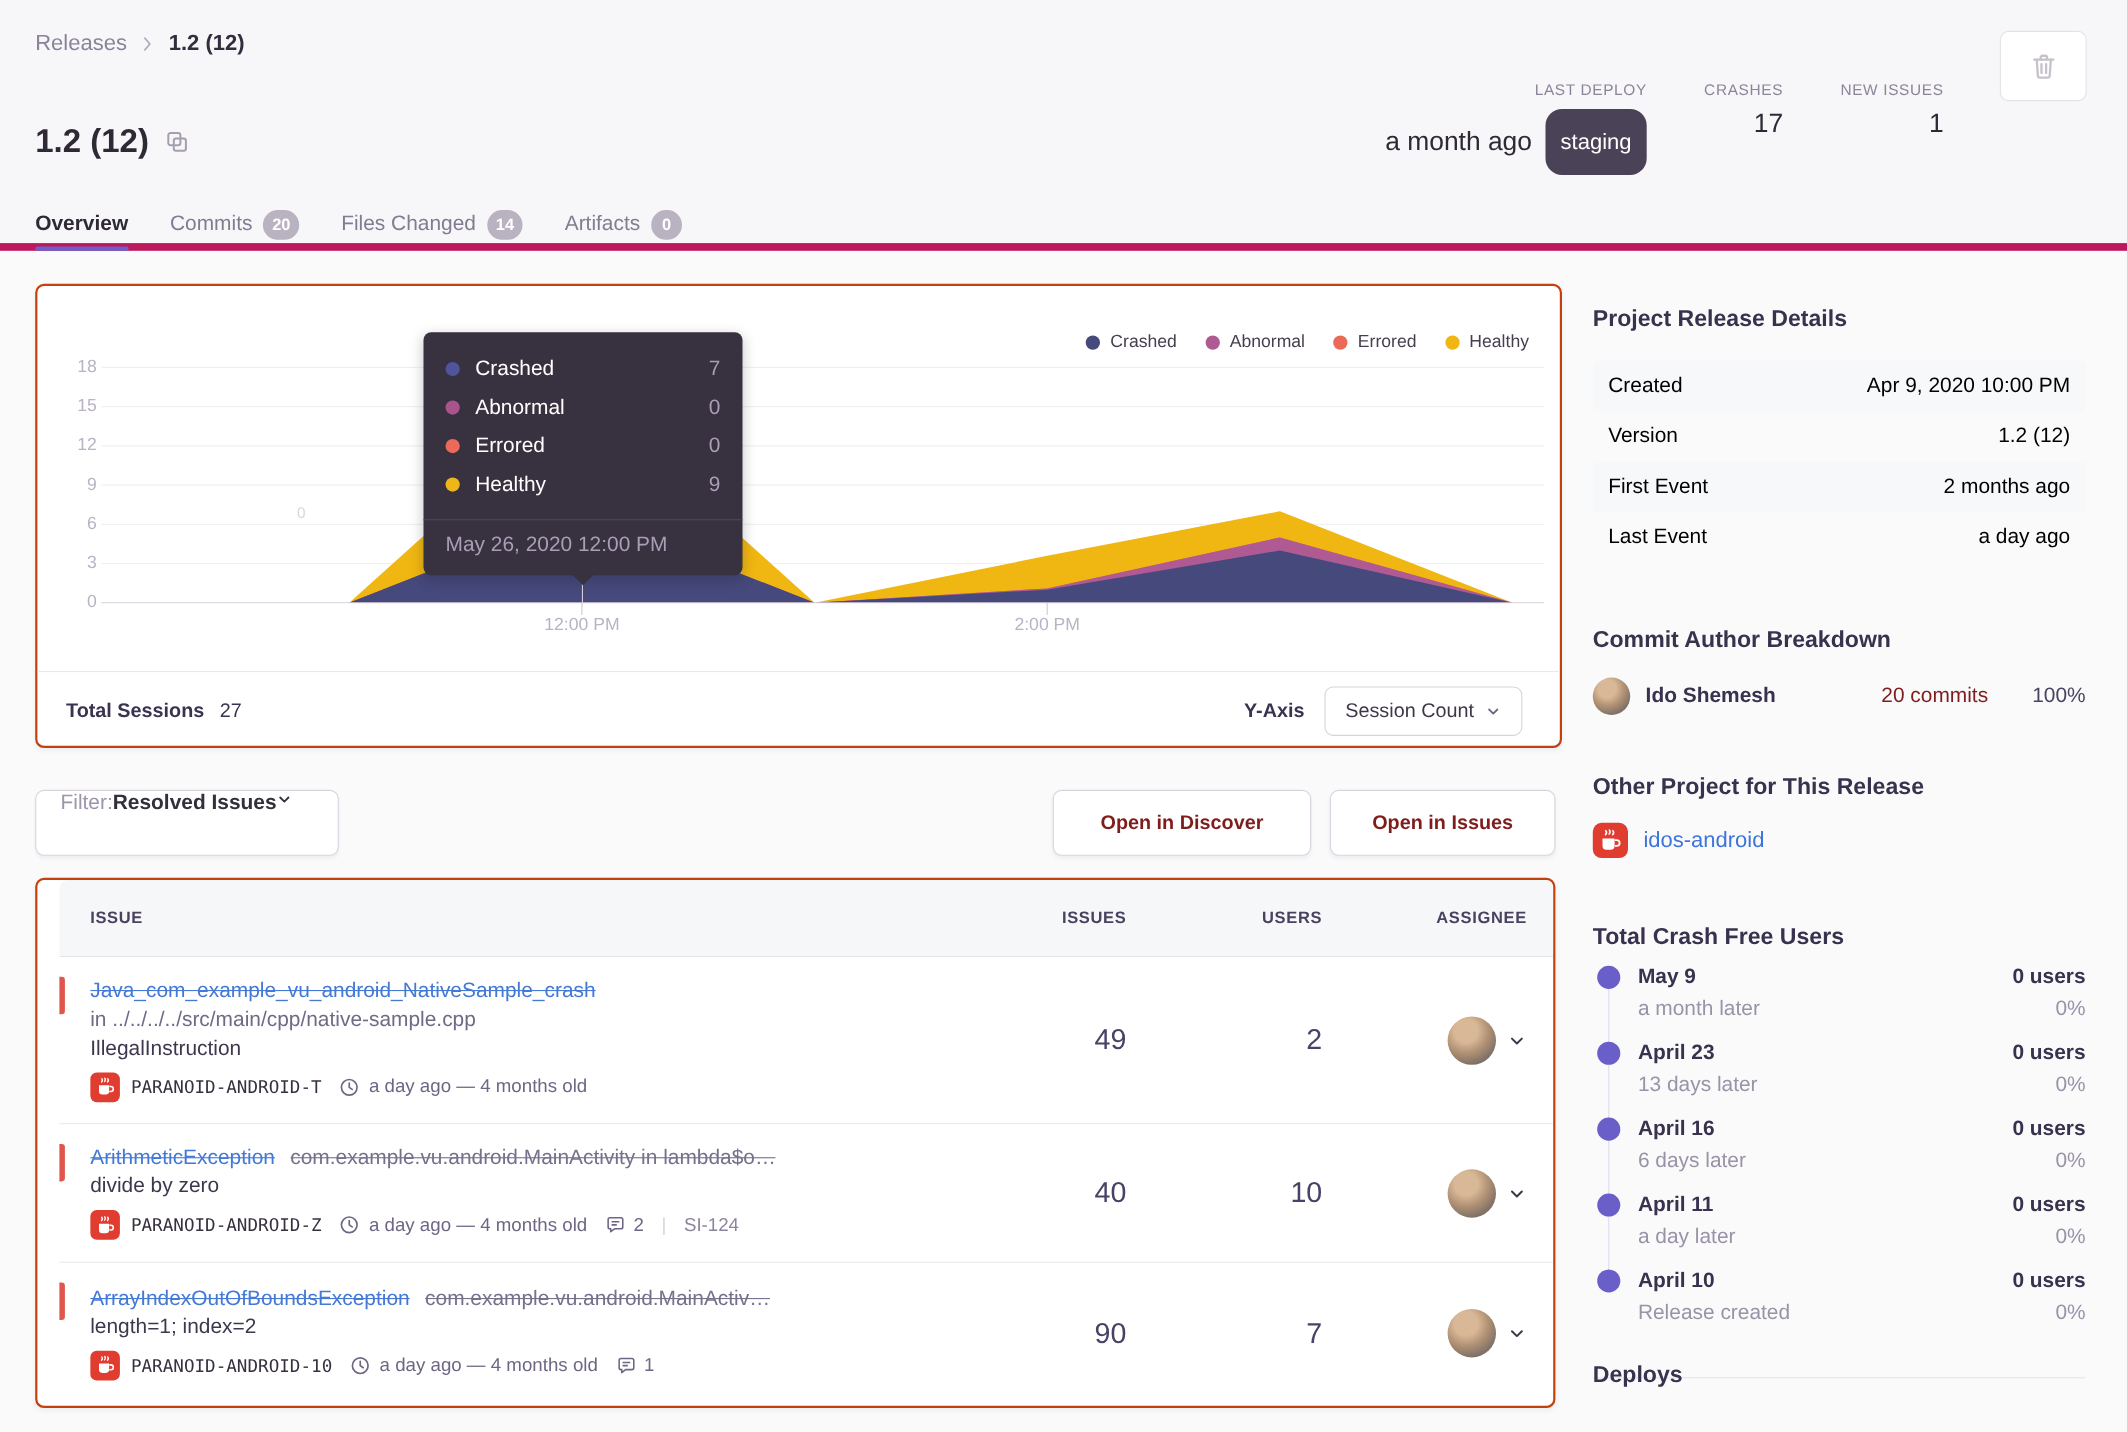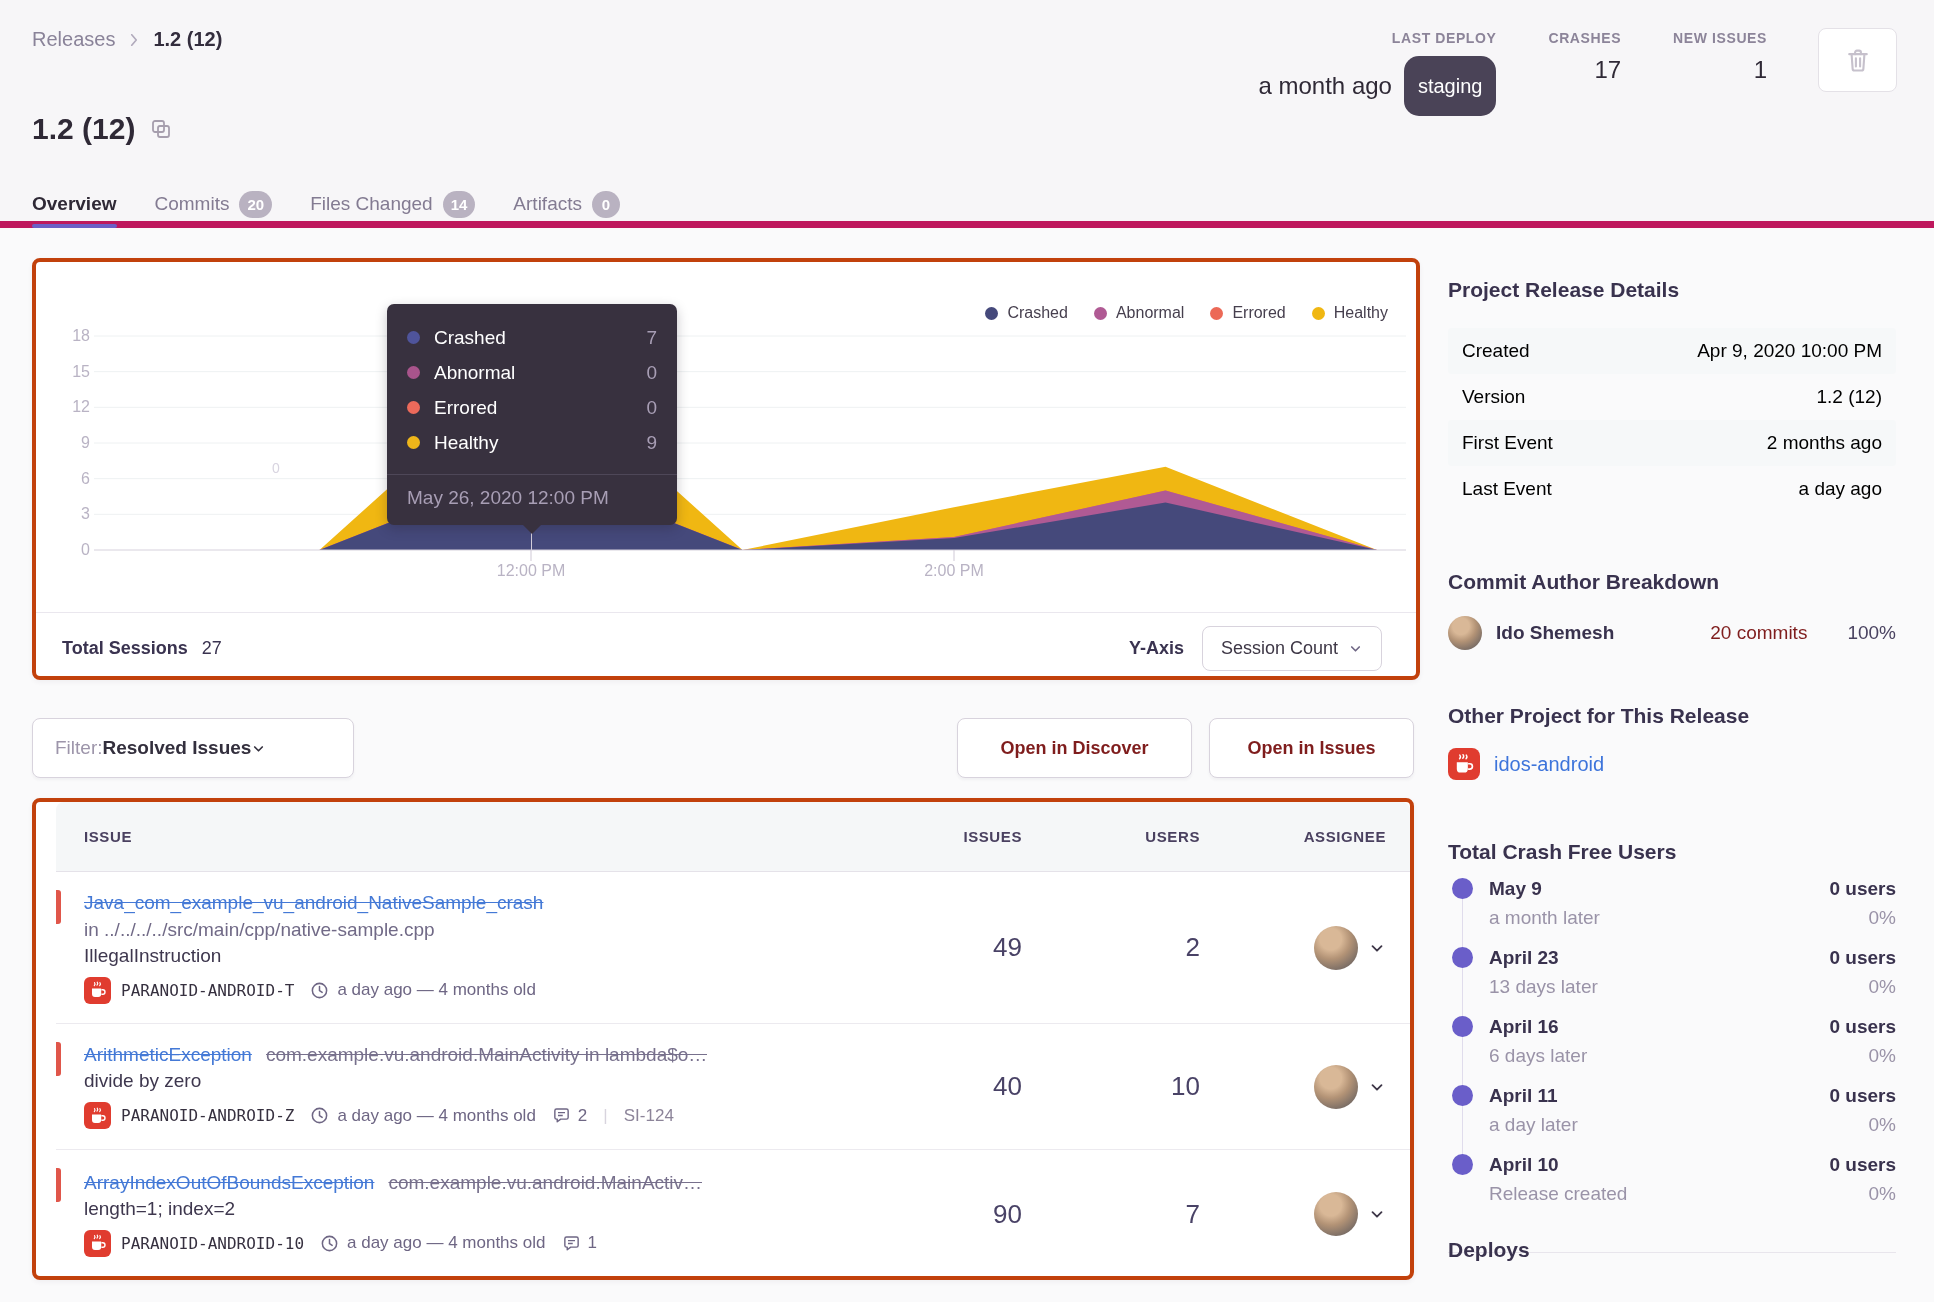--- a/index.html
+++ b/index.html
@@ -9,37 +9,37 @@
 
   
   .topbar { position:absolute; top:0; left:0; width:1934px; height:228px; background:#f7f6f8; border-bottom:7px solid #be185d; }
   .breadcrumb { position:absolute; left:32px; top:28px; display:flex; align-items:center; gap:10px; font-size:20px; }
   .crumb-parent { color:#8a8399; cursor:pointer; }
   .crumb-sep { color:#b1aabc; display:flex; }
   .crumb-current { color:#332d3d; font-weight:600; }
 
   .header-stats { position:absolute; top:30px; right:167px; display:flex; gap:52px; align-items:flex-start; }
   .stat { display:flex; flex-direction:column; align-items:flex-end; }
-  .stat-label { font-size:14px; font-weight:700; letter-spacing:.6px; color:#8c8499; }
+  .stat-label { font-size:14px; font-weight:400; letter-spacing:.6px; color:#8c8499;margin-top:43px; }
   .stat-value { margin-top:10px; font-size:24px; color:#2f2936; display:flex; align-items:center; gap:12px; }
   .env-pill { background:#4a4357; color:#fff; font-size:20px; border-radius:15px; padding:16px 14px; line-height:1.4; }
   .trash-btn { position:absolute; top:28px; right:37px; width:79px; height:64px; background:#fff; border:1px solid #e4e1e7; border-radius:8px; display:flex; align-items:center; justify-content:center; color:#c6c1cc; cursor:pointer; }
 
   .title-row { position:absolute; left:32px; top:112px; display:flex; align-items:center; gap:14px; }
   .release-title { font-size:30px; font-weight:600; color:#2f2936; }
   .copy-icon { color:#a69ead; cursor:pointer; display:flex; }
 
   .tabs { position:absolute; left:32px; top:180px; height:48px; display:flex; gap:38px; align-items:center; }
   .tab { position:relative; height:48px; display:flex; align-items:center; gap:10px; font-size:19px; color:#837b92; cursor:pointer; }
   .tab.active { color:#2f2936; font-weight:600; }
   .tab.active::after { content:""; position:absolute; left:0; right:0; bottom:0; height:4px; border-radius:3px; background:#6c5fc7; }
   .tab-badge { background:#b9b2c1; color:#fff; font-size:15px; font-weight:700; min-width:28px; height:27px; padding:0 8px; border-radius:14px; display:inline-flex; align-items:center; justify-content:center; }
 
   
-  .card { background:#fff; border:4px solid #c2410c; border-radius:8px; box-shadow:0 2px 5px rgba(64,58,77,.06); }
+  .card { background:#fff; border:2px solid #c2410c; border-radius:8px; box-shadow:0 2px 5px rgba(64,58,77,.06); }
   .chart-card { position:absolute; left:32px; top:258px; width:1388px; height:422px; }
   .legend { position:absolute; top:42px; right:28px; display:flex; gap:26px; }
   .legend-item { display:flex; align-items:center; gap:9px; font-size:16px; color:#463f4e; cursor:pointer; }
   .dot { width:13px; height:13px; border-radius:50%; flex:none; }
   .y-label { position:absolute; left:0; width:54px; text-align:right; font-size:16px; color:#b9b3c4; line-height:20px; }
   .x-label { position:absolute; top:300px; width:140px; text-align:center; font-size:16px; color:#b9b3c4; }
   #sessions-svg { position:absolute; left:58px; top:62px; }
   .stray-zero { position:absolute; left:236px; top:198px; font-size:14px; color:#d8d4e0; }
 
   .chart-tooltip { position:absolute; left:351px; top:42px; width:290px; background:#38313f; border-radius:7px; z-index:5; box-shadow:0 4px 12px rgba(30,25,40,.25); }
@@ -55,21 +55,21 @@
   .chart-footer { position:absolute; left:0; right:0; top:350px; height:72px; border-top:1px solid #eae7ee; display:flex; align-items:center; }
   .total-group { display:flex; align-items:center; gap:14px; margin-left:26px; font-size:18px; color:#3a3350; }
   .total-label { font-weight:700; }
   .yaxis-group { margin-left:auto; margin-right:34px; display:flex; align-items:center; gap:18px; }
   .yaxis-label { font-size:18px; font-weight:700; color:#3a3350; }
   .select-btn { display:flex; align-items:center; gap:10px; background:#fff; border:1px solid #d8d3dd; border-radius:8px; padding:11px 18px; font-size:18px; color:#3e3746; cursor:pointer; }
   .select-btn .chev { color:#6e6684; display:flex; }
 
   
   .toolbar { position:absolute; left:32px; top:718px; width:1382px; height:60px; }
-  .filter-btn { position:absolute; left:0; top:0; height:60px; width:322px; background:#fff; border:1px solid #d8d3dd; border-radius:8px; box-shadow:0 2px 3px rgba(64,58,77,.05); display:flex; align-items:center; padding:0 22px; font-size:19px; cursor:pointer; }
+  .filter-btn { position:absolute; left:0; top:0; height:60px; width:276px; background:#fff; border:1px solid #d8d3dd; border-radius:8px; box-shadow:0 2px 3px rgba(64,58,77,.05); display:flex; align-items:flex-start; padding:0 22px; font-size:19px; cursor:pointer; }
   .filter-label { color:#9d95aa; }
   .filter-value { color:#332f3d; font-weight:700; }
   .open-btn { position:absolute; top:0; height:60px; background:#fff; border:1px solid #d8d3dd; border-radius:8px; box-shadow:0 2px 3px rgba(64,58,77,.05); font-size:18px; font-weight:700; color:#7f1d1d; display:flex; align-items:center; justify-content:center; cursor:pointer; }
   .btn-discover { left:925px; width:235px; }
   .btn-issues { left:1177px; width:205px; }
 
   
   .issues-card { position:absolute; left:32px; top:798px; width:1382px; height:482px; overflow:hidden;padding-left:20px; }
   .tgrid { display:grid; grid-template-columns:1fr 170px 178px 186px; padding-left:28px; padding-right:24px; align-items:center; }
   .thead { height:70px; background:#f5f7f8; border-bottom:1px solid #e5e2e9; border-radius:8px 8px 0 0; }

